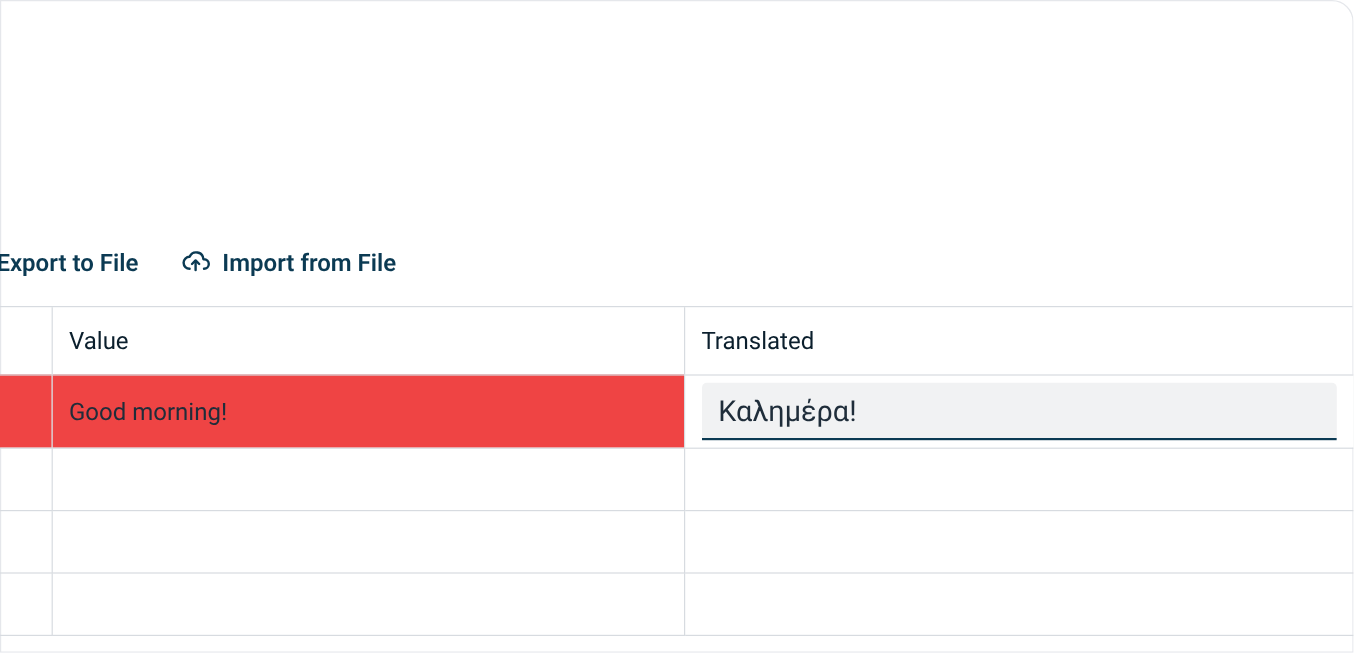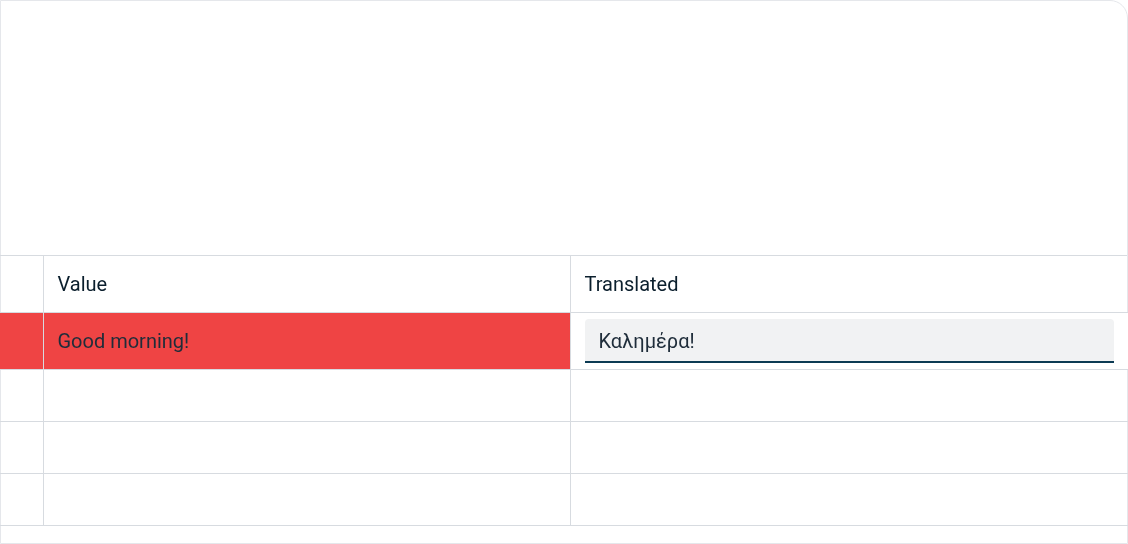--- a/index.html
+++ b/index.html
@@ -93,39 +93,52 @@
       color: #1f2d3a;
     }
     .translated-input {
       margin: 0;
       background: #f1f2f3;
       border: none;
       border-bottom: 2px solid #0b3a53;
       border-top-left-radius: 4px;
       border-top-right-radius: 4px;
       padding: 10px 14px 8px 14px;
-      font-size: 20px;
+      font-size: 24px;
       color: #1f2d3a;
       width: 100%;
       font-family: inherit;
       outline: none;
       display: block;
     }
     td.translated-cell {
       padding: 6px 14px;
     }
     td.stub-cell {
       padding: 0;
     }
   </style>
 </head>
 <body>
 
 <div class="panel">
 
+  <div class="toolbar">
+    <span class="toolbar-item clipped">
+      <span>Export to File</span>
+    </span>
+    <span class="toolbar-item">
+      <svg viewBox="0 0 24 24">
+        <path d="M7 17a5 5 0 0 1 0-10 6 6 0 0 1 11.5 2H19a4 4 0 0 1 0 8" stroke-linecap="round" stroke-linejoin="round"></path>
+        <path d="M12 11v7" stroke-linecap="round"></path>
+        <path d="M9 13l3-3 3 3" stroke-linecap="round" stroke-linejoin="round"></path>
+      </svg>
+      <span>Import from File</span>
+    </span>
+  </div>
 
   <div class="table-wrap">
     <table>
       <colgroup>
         <col class="col-stub">
         <col class="col-value">
         <col class="col-translated">
       </colgroup>
       <thead>
         <tr>

